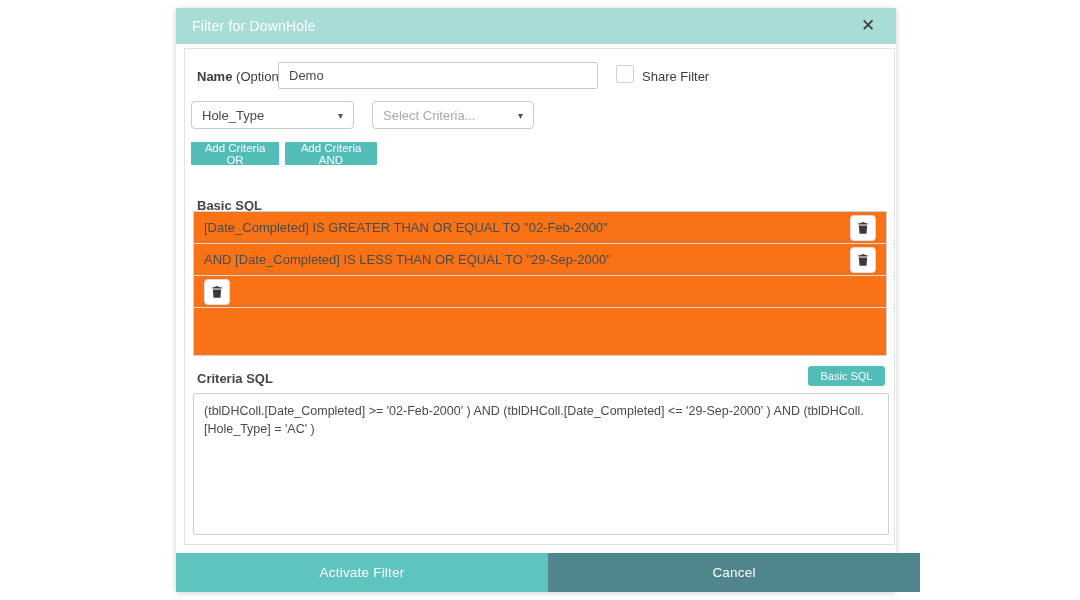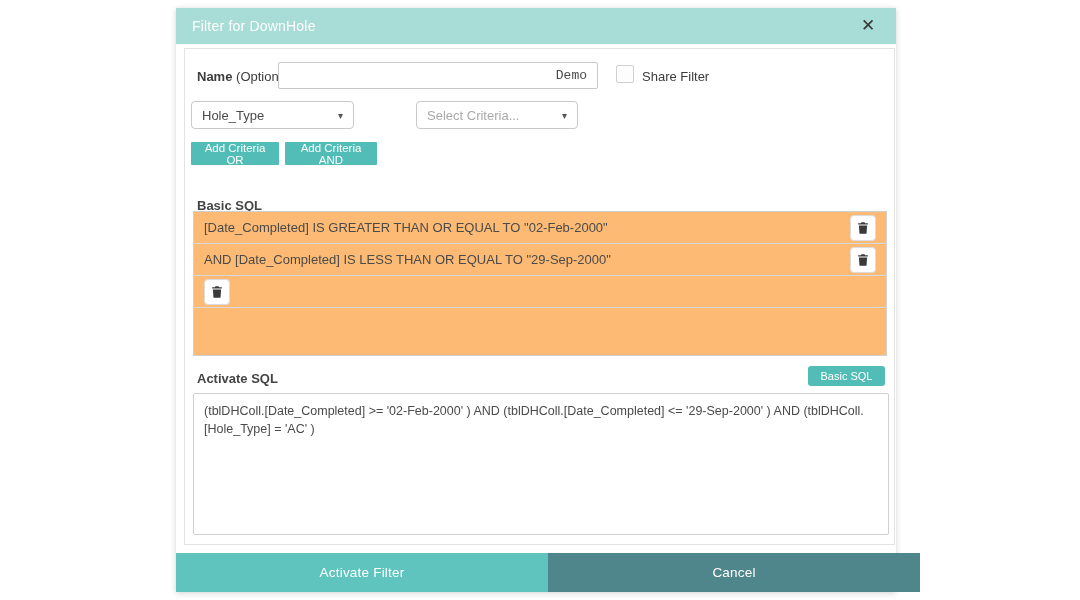--- a/index.html
+++ b/index.html
@@ -24,42 +24,42 @@
   .close-btn{position:absolute;right:12px;top:0;width:32px;height:36px;border:none;
     background:transparent;color:#3a3a3a;font-size:17px;cursor:pointer;line-height:36px;}
   
   .content-panel{position:absolute;left:8px;right:1px;top:40px;bottom:47px;
     border:1px solid #e3e3e3;background:#fff;}
   
   .name-label{position:absolute;left:12px;top:20px;font-size:13px;color:var(--text-dark);}
   .name-label b{font-weight:bold;}
   .name-input{position:absolute;left:93px;top:13px;width:320px;height:27px;
     border:1px solid #c9c9c9;border-radius:2px;padding:0 10px;font-size:13px;
-    color:var(--text-mid);font-family:Liberation Mono, monospace;outline:none;text-align:right;}
+    color:var(--text-mid);font-family:Liberation Sans, sans-serif;outline:none;}
   .share-check{position:absolute;left:431px;top:16px;width:18px;height:18px;
     border:1px solid #d0d0d0;border-radius:2px;background:#fdfdfd;cursor:pointer;}
   .share-label{position:absolute;left:457px;top:20px;font-size:13px;color:var(--text-dark);}
   
   .dropdown{position:absolute;top:52px;height:28px;border:1px solid #c9c9c9;border-radius:4px;
     background:#fff;display:flex;align-items:center;justify-content:space-between;
     padding:0 10px;font-size:13px;cursor:pointer;}
   .dd-field{left:6px;width:163px;color:var(--text-mid);}
-  .dd-criteria{left:187px;width:162px;color:var(--text-placeholder);margin-left:44px;}
+  .dd-criteria{left:187px;width:162px;color:var(--text-placeholder);}
   .dd-caret{color:#555;font-size:10px;margin-left:6px;}
   
   .add-btn{position:absolute;top:93px;height:23px;background:var(--accent);color:#fff;
     border:none;border-radius:1px;font-size:11.5px;padding:0 10px;cursor:pointer;
     font-family:inherit;}
   .add-or{left:6px;width:88px;}
   .add-and{left:100px;width:92px;}
   
   .basic-sql-label{position:absolute;left:12px;top:149px;font-size:13px;font-weight:bold;
     color:#454545;}
   .rows-box{position:absolute;left:8px;top:162px;width:694px;height:145px;
-    border:1px solid #cfcfcf;background:#fdba74;}
+    border:1px solid #cfcfcf;background:#f97316;}
   .sql-row{height:32px;border-bottom:1px solid #d9d9d9;display:flex;align-items:center;
     justify-content:space-between;padding:0 10px 0 10px;}
   .sql-row-text{font-size:13px;color:var(--text-mid);}
   .trash-btn{width:26px;height:26px;border:1px solid #dcdcdc;border-radius:4px;background:#fff;
     display:flex;align-items:center;justify-content:center;cursor:pointer;padding:0;}
   .trash-btn svg{width:14px;height:14px;display:block;}
   
   .adv-label{position:absolute;left:12px;top:322px;font-size:13px;font-weight:bold;color:#454545;}
   .basic-sql-toggle{position:absolute;right:9px;top:317px;width:77px;height:20px;
     background:var(--accent);color:#fff;border:none;border-radius:3px;font-size:11px;
@@ -133,21 +133,21 @@
         <button class="trash-btn">
           <span>
             <svg viewBox="0 0 16 16">
                 <path fill="#3a3a3a" d="M6.2 1.5h3.6l.5 1h3.2v1.6H2.5V2.5h3.2l.5-1zM3.3 5h9.4l-.7 9.6H4L3.3 5z"></path>
               </svg>
           </span>
         </button>
       </div>
     </div>
 
-    <div class="adv-label">Activate SQL</div>
+    <div class="adv-label">Criteria SQL</div>
     <button class="basic-sql-toggle">Basic SQL</button>
     <textarea class="adv-textarea" spellcheck="false" style="">(tblDHColl.[Date_Completed] &gt;= '02-Feb-2000' ) AND (tblDHColl.[Date_Completed] &lt;= '29-Sep-2000' ) AND (tblDHColl.[Hole_Type] = 'AC' )</textarea>
 
   </div>
 
   <div class="modal-footer">
     <button class="footer-btn activate">Activate Filter</button>
     <button class="footer-btn cancel">Cancel</button>
   </div>
 

